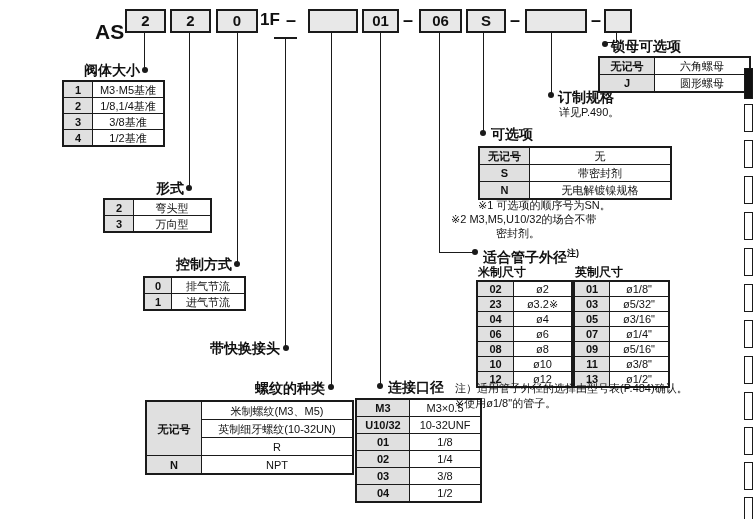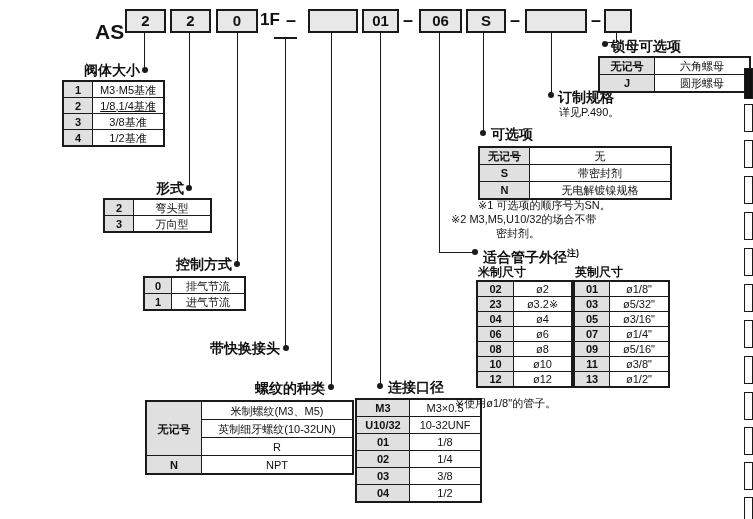--- a/index.html
+++ b/index.html
@@ -85,21 +85,21 @@
   <span class="clabel" style="right:613px;top:62px;">阀体大小</span>
   <table class="ctable r15" style="left:62px;top:80px;width:90px;">
     <tbody>
 
     <tr>
         <td class="code" style="width:24px;">1</td>
         <td style="width:66px;">M3·M5基准</td>
       </tr>
         <tr>
         <td class="code" style="width:24px;">2</td>
-        <td style="width:66px;text-decoration:underline;">1/8,1/4基准</td>
+        <td style="width:66px;">1/8,1/4基准</td>
       </tr>
         <tr>
         <td class="code" style="width:24px;">3</td>
         <td style="width:66px;">3/8基准</td>
       </tr>
         <tr>
         <td class="code" style="width:24px;">4</td>
         <td style="width:66px;">1/2基准</td>
       </tr>
       </tbody>
@@ -253,20 +253,21 @@
         <td class="code" style="width:30px;">11</td>
         <td style="width:54px;">ø3/8"</td>
       </tr>
         <tr>
         <td class="code" style="width:30px;">13</td>
         <td style="width:54px;">ø1/2"</td>
       </tr>
       </tbody>
   </table>
 
+  <span class="note" style="left:455px;top:382px;">注）适用管子外径的选择由型号表(P.484)确认。</span>
   <span class="note" style="left:455px;top:397px;">※使用ø1/8"的管子。</span>
 
   <span class="clabel" style="left:491px;top:126px;">可选项</span>
   <table class="ctable r16" style="left:478px;top:146px;width:181px;">
     <tbody>
 
     <tr>
         <td class="code" style="width:45px;">无记号</td>
         <td style="width:136px;">无</td>
       </tr>

